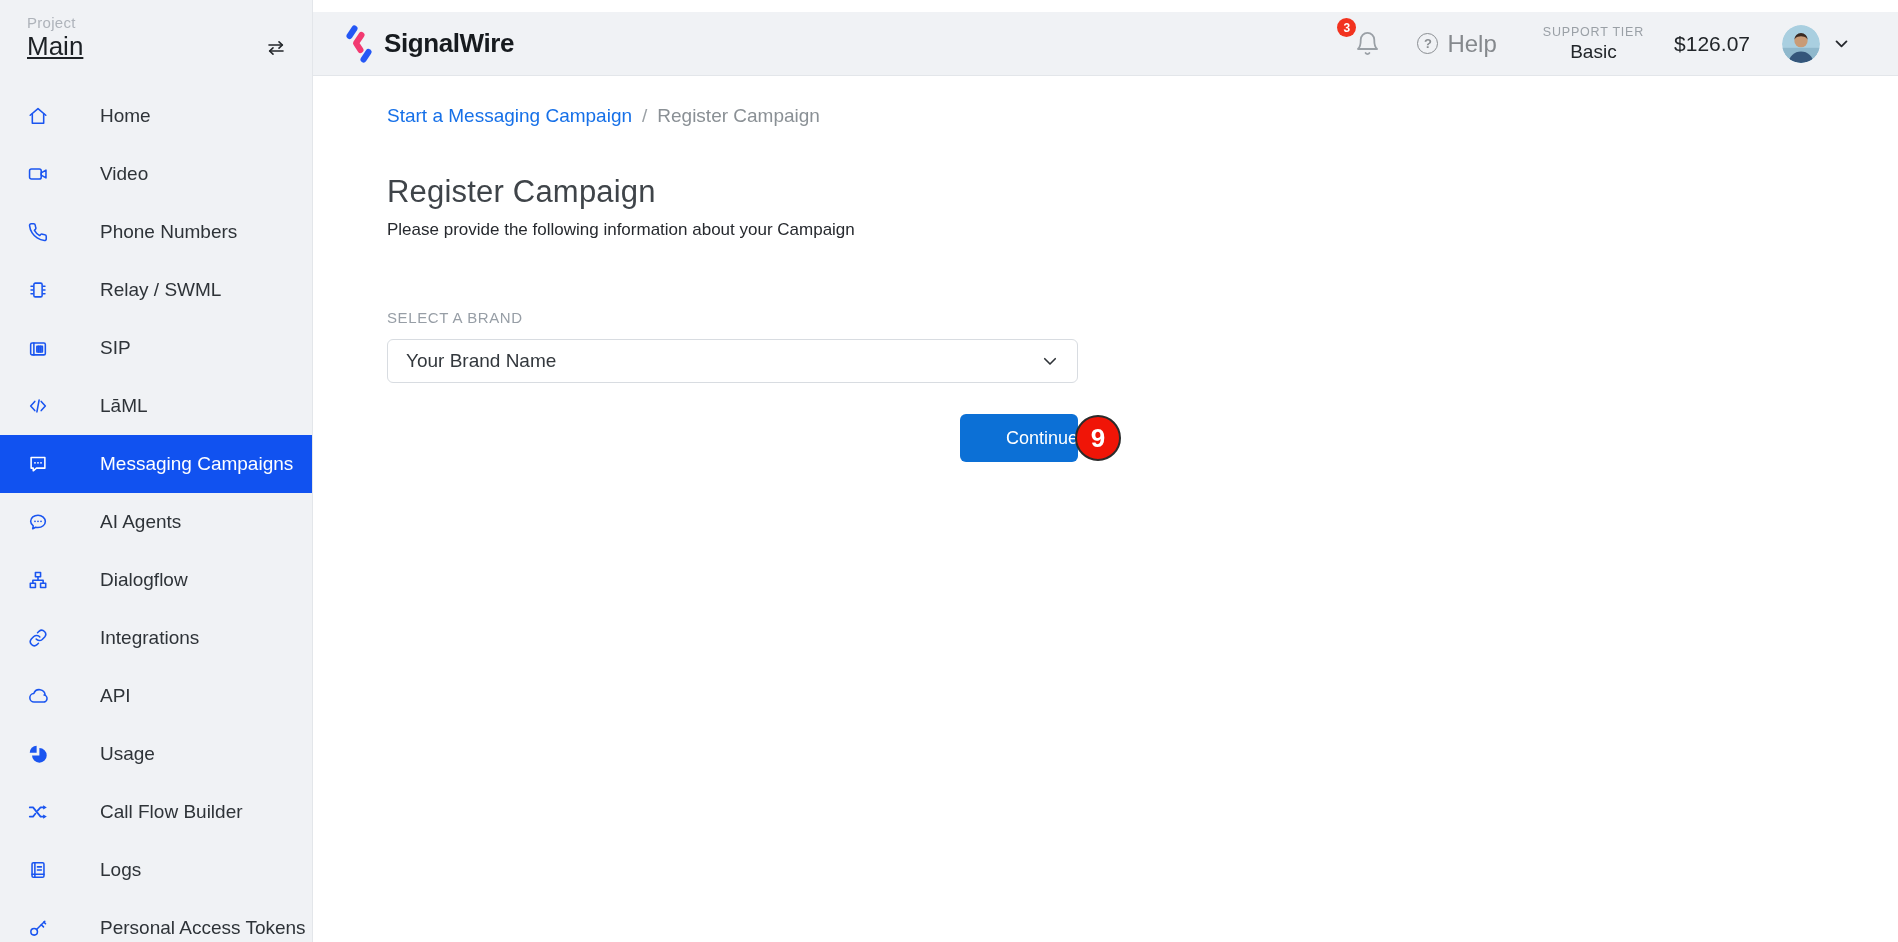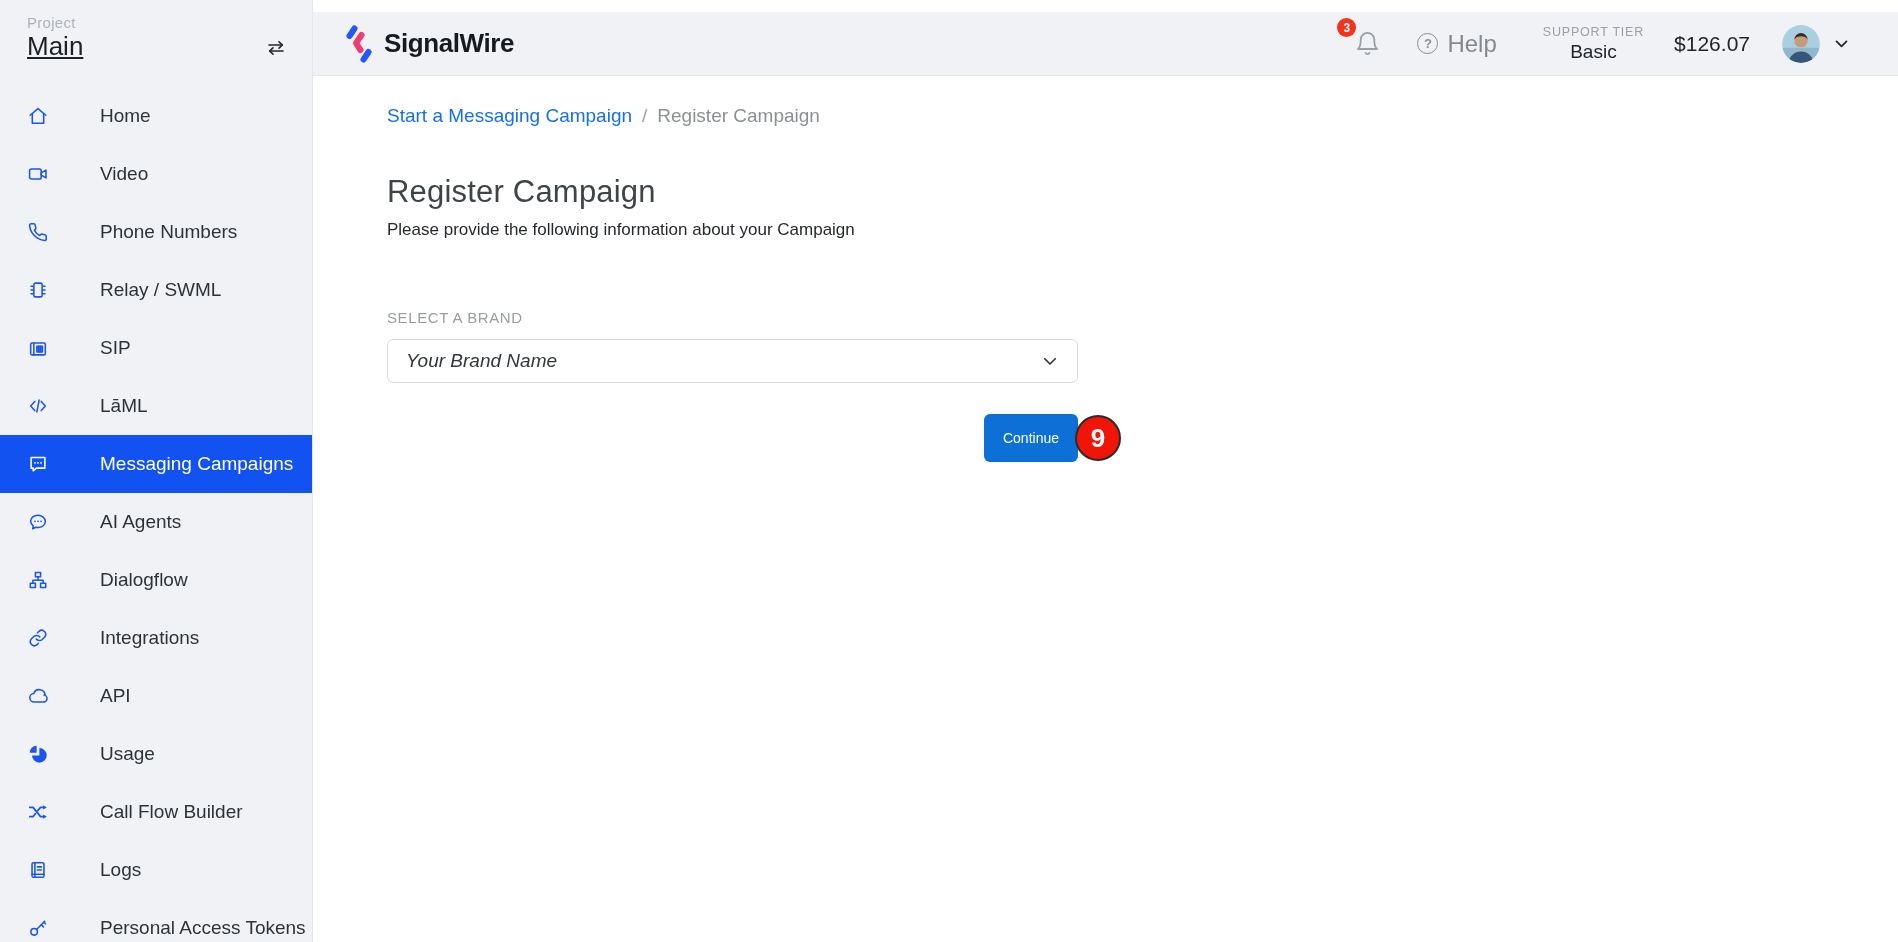--- a/index.html
+++ b/index.html
@@ -77,29 +77,29 @@
   .breadcrumb .crumb-link{ color:var(--link-blue); text-decoration:none; cursor:pointer; }
   .breadcrumb .crumb-sep{ color:#9aa0a5; margin:0 10px; }
   .breadcrumb .crumb-current{ color:#8a9095; }
   .page-title{ margin-top:47px; font-size:31px; font-weight:400; color:#3f4449; letter-spacing:.2px; }
   .page-subtitle{ margin-top:10px; font-size:17px; color:#26292e; }
   .form{ width:691px; margin-top:69px; }
   .field-label{ font-size:15px; color:#979ea6; letter-spacing:.6px; }
   .select{
     margin-top:13px; height:44px; border:1px solid #d8dce1; border-radius:6px;
     background:#fff; display:flex; align-items:center; padding:0 18px;
-    font-size:19px; color:#33383d; cursor:pointer; position:relative;font-style:italic;
+    font-size:19px; color:#33383d; cursor:pointer; position:relative;
   }
   .select-caret{ position:absolute; right:18px; top:50%; transform:translateY(-50%); display:flex; }
   .select-caret svg{ width:18px; height:18px; color:#2f3338; }
   .form-actions{ margin-top:31px; display:flex; justify-content:flex-end; position:relative; }
   .continue-btn{
-    width:94px; height:48px; background:var(--button-blue); color:#fff;
-    border:none; border-radius:6px; font-size:14px; font-family:inherit;
-    cursor:pointer; position:relative;
+    width:118px; height:48px; background:var(--button-blue); color:#fff;
+    border:none; border-radius:6px; font-size:18px; font-family:inherit;
+    cursor:pointer; position:relative;text-align:right;
   }
   .annotation-circle{
     position:absolute; right:-43px; top:50%; transform:translateY(-50%);
     width:46px; height:46px; border-radius:50%;
     background:var(--annotation-red); border:2px solid #2b2b2b;
     color:#fff; font-size:26px; font-weight:700;
     display:flex; align-items:center; justify-content:center; z-index:3;
   }
 </style>
 </head>

